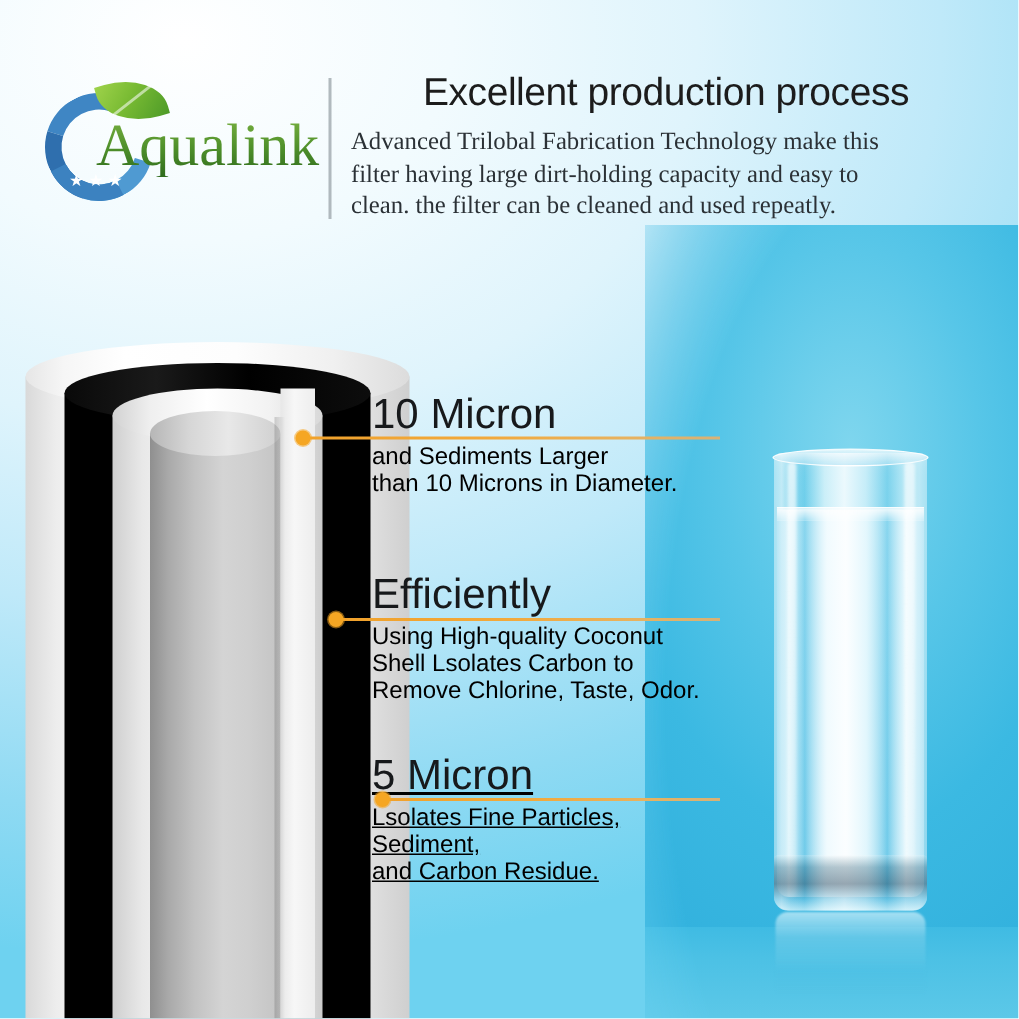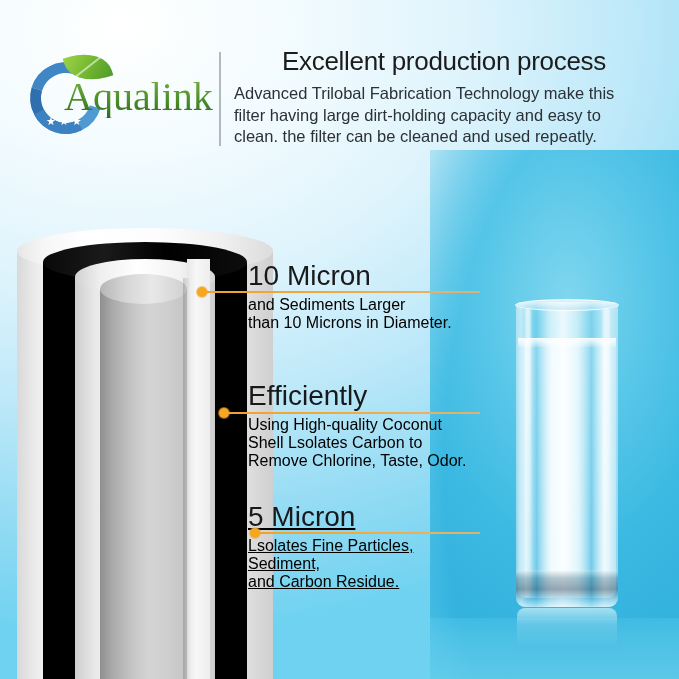--- a/index.html
+++ b/index.html
@@ -295,20 +295,21 @@
     letter-spacing: -0.3px;
     margin: 0 0 7px 0;
     line-height: 30px;
     text-align: center;
   }
   .header-sub {
     font-size: 16.5px;
     color: #2b3136;
     line-height: 21.5px;
     margin: 0;
+    font-family: Liberation Serif, serif;
   }
 
   
   .callout {
     position: absolute;
     width: 236px;
   }
   .callout-title {
     font-size: 28px;
     font-weight: normal;

